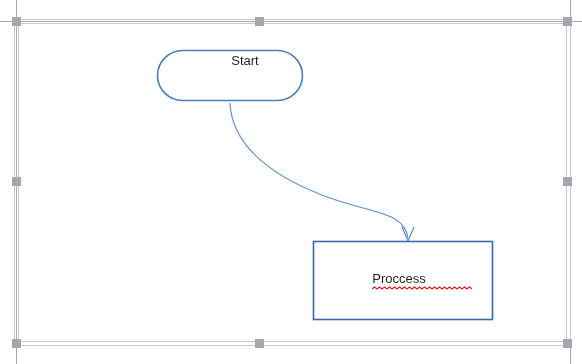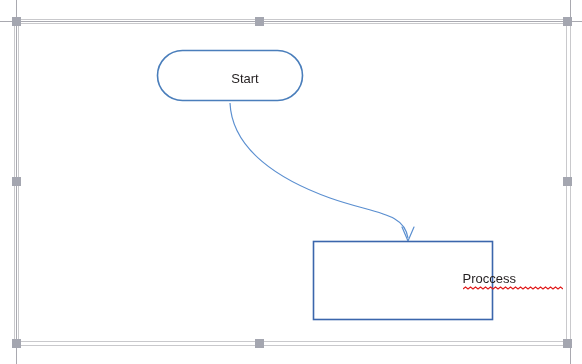--- a/index.html
+++ b/index.html
@@ -51,29 +51,28 @@
     position: absolute;
     text-align: center;
     color: #231f20;
     font-size: 13px;
     font-family: "Liberation Sans", sans-serif;
     white-space: nowrap;
     line-height: 1;
   }
   #start-label {
     left: 157px;
-    top: 72px;
+    top: 54px;
     width: 176px;
   }
   #process-label-wrap {
     left: 313px;
     top: 272px;
     width: 172px;
-    text-align: right;
-    margin-left: 31px;
+    text-align: center;
   }
   .misspelled {
     display: inline-block;
     position: relative;
     color: #231f20;
   }
   .squiggle {
     position: absolute;
     left: 0;
     right: 0;

